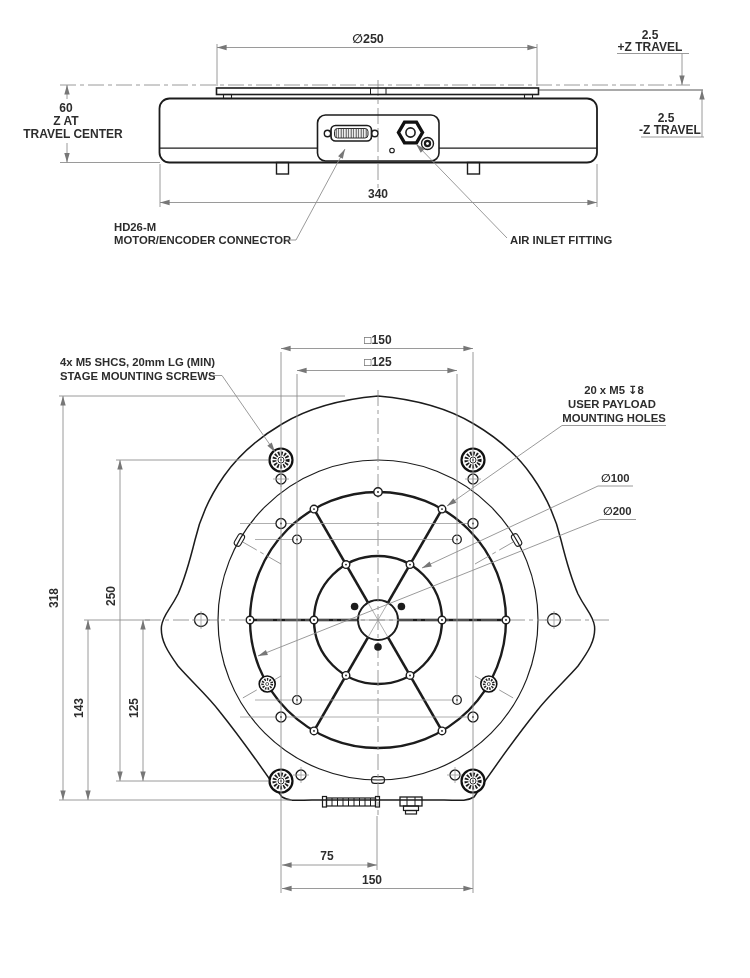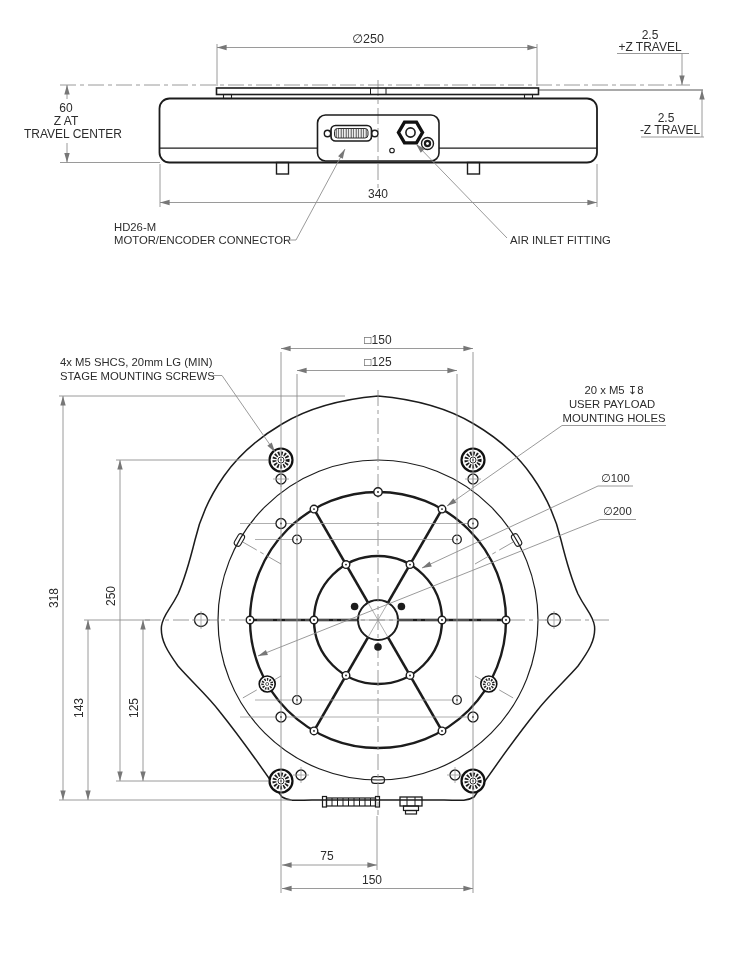--- a/index.html
+++ b/index.html
@@ -1,16 +1,16 @@
 <!DOCTYPE html>
 <html><head>
 <meta charset="utf-8">
 <style>
   html,body{margin:0;padding:0;background:#ffffff;}
-  .page{width:750px;height:978px;position:relative;background:#7dd3fc;overflow:hidden;}
+  .page{width:750px;height:978px;position:relative;background:#7dd3fc;overflow:hidden;font-weight:bold;}
   svg{display:block;}
   text{font-family:"Liberation Sans","DejaVu Sans",sans-serif;fill:#2d2d2d;}
   .dimtxt{font-size:12px;}
   .dimtxt-big{font-size:12.5px;}
   .lbl{font-size:11.3px;}
   .part{stroke:#1c1c1c;fill:none;}
   .dim{stroke:#8f8f8f;stroke-width:0.9;fill:none;}
   .cl{stroke:#8f8f8f;stroke-width:0.9;fill:none;stroke-dasharray:16 4 4 4;}
   .thin{stroke:#9a9a9a;stroke-width:0.8;fill:none;}
 </style>

